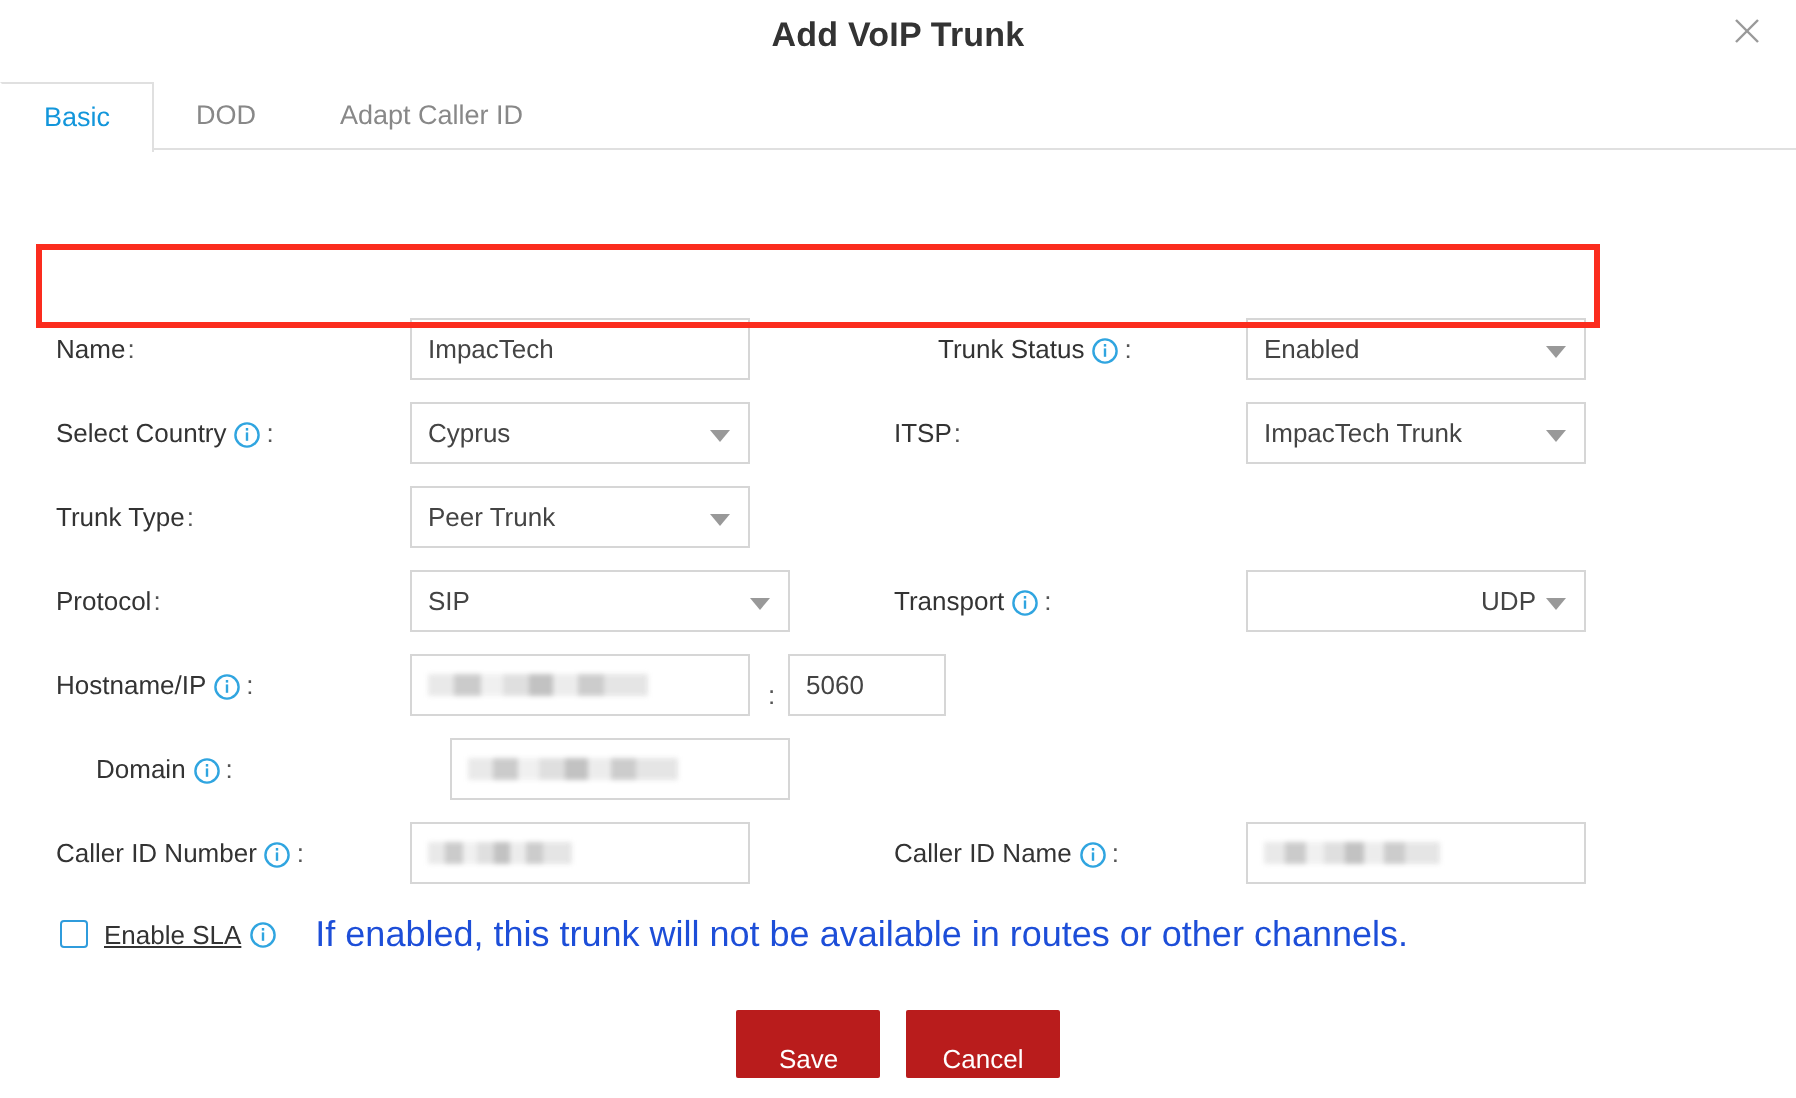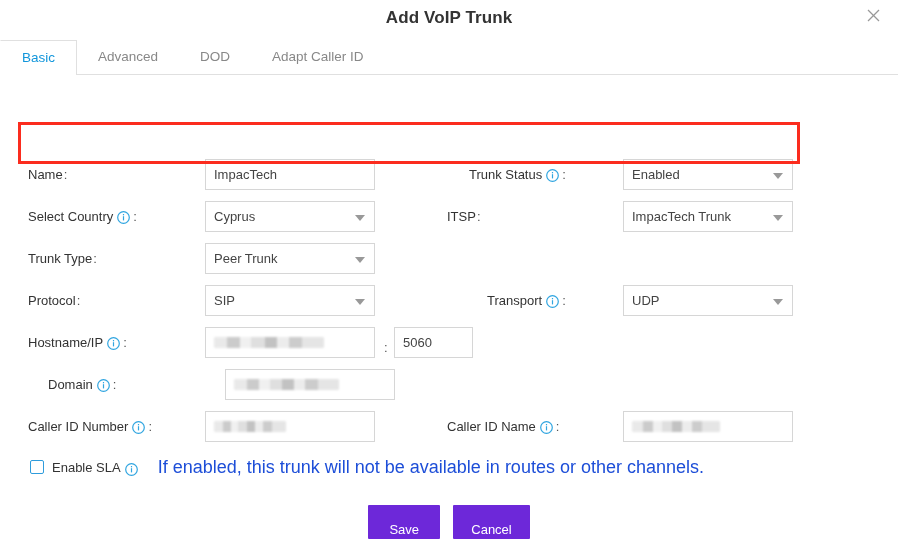--- a/index.html
+++ b/index.html
@@ -50,21 +50,21 @@
   
   .tab-bar {
     position: relative;
     height: 35px;
     border-bottom: 1px solid #e0e0e0;
     padding-left: 0;
     box-sizing: border-box;
   }
   .tab-strip {
     display: flex;
-    align-items: flex-start;
+    align-items: center;
     height: 35px;
   }
   .tab {
     height: 34px;
     line-height: 34px;
     padding: 0 21px;
     font-size: 13.5px;
     color: #888888;
     cursor: pointer;
     box-sizing: border-box;
@@ -197,41 +197,42 @@
     border-radius: 2px;
     cursor: pointer;
     display: inline-block;
     vertical-align: middle;
   }
   .cbx-label {
     font-size: 13px;
     color: #333333;
     margin-left: 8px;
     display: flex;
-    align-items: flex-end;
+    align-items: flex-start;
+    text-decoration: underline;
   }
   .hint {
     font-size: 18px;
     color: #1d4ed8;
     margin-left: 18px;
     white-space: nowrap;
   }
 
   
   .footer {
     position: absolute;
     left: 0;
     top: 505px;
     width: 898px;
     display: flex;
     justify-content: center;
     gap: 13px;
   }
   .btn {
-    background: #6d28d9;
+    background: #b91c1c;
     color: #ffffff;
     border: none;
     font-size: 13px;
     font-family: "Liberation Sans", sans-serif;
     padding: 17px 18px;
     height: 31px;
     min-width: 72px;
     cursor: pointer;
     border-radius: 1px;
   }
@@ -248,23 +249,20 @@
     </svg>
   </div>
 </div>
 
 <div class="tab-bar">
   <div class="tab-strip">
     <div class="tab first active">
       <span>Basic</span>
     </div>
     <div class="tab">
-      <span>Advanced</span>
-    </div>
-    <div class="tab">
       <span>DOD</span>
     </div>
     <div class="tab">
       <span>Adapt Caller ID</span>
     </div>
   </div>
 </div>
 
 <div class="form-area">
 
@@ -342,39 +340,39 @@
     </div>
   </div>
 
   <div class="row" style="top:204px;">
     <div class="field" style="left:28px;">
       <span class="label">
         <span>Protocol</span>
           <span class="colon">:</span>
       </span>
     </div>
-    <div class="ctl select" style="left:205px; top:6px; width:170px;">
+    <div class="ctl select" style="left:205px; top:6px; width:190px;">
       <span class="val">SIP</span>
       <span class="caret"></span>
     </div>
 
-    <div class="field" style="left:447px;margin-left:40px;">
+    <div class="field" style="left:447px;">
       <span class="label">
         <span>Transport</span>
         <span class="info-icon">
           <svg width="13" height="13" viewBox="0 0 13 13">
               <circle cx="6.5" cy="6.5" r="5.8" fill="none" stroke="#30a5e0" stroke-width="1.2"></circle>
               <rect x="5.9" y="3.0" width="1.2" height="1.3" fill="#30a5e0"></rect>
               <rect x="5.9" y="5.2" width="1.2" height="4.2" fill="#30a5e0"></rect>
             </svg>
         </span>
           <span class="colon">:</span>
       </span>
     </div>
-    <div class="ctl select" style="left:623px; top:6px; width:170px;">
+    <div class="ctl select" style="left:623px; top:6px; width:170px;justify-content:flex-end;">
       <span class="val">UDP</span>
       <span class="caret"></span>
     </div>
   </div>
 
   <div class="row" style="top:246px;">
     <div class="field" style="left:28px;">
       <span class="label">
         <span>Hostname/IP</span>
         <span class="info-icon">

